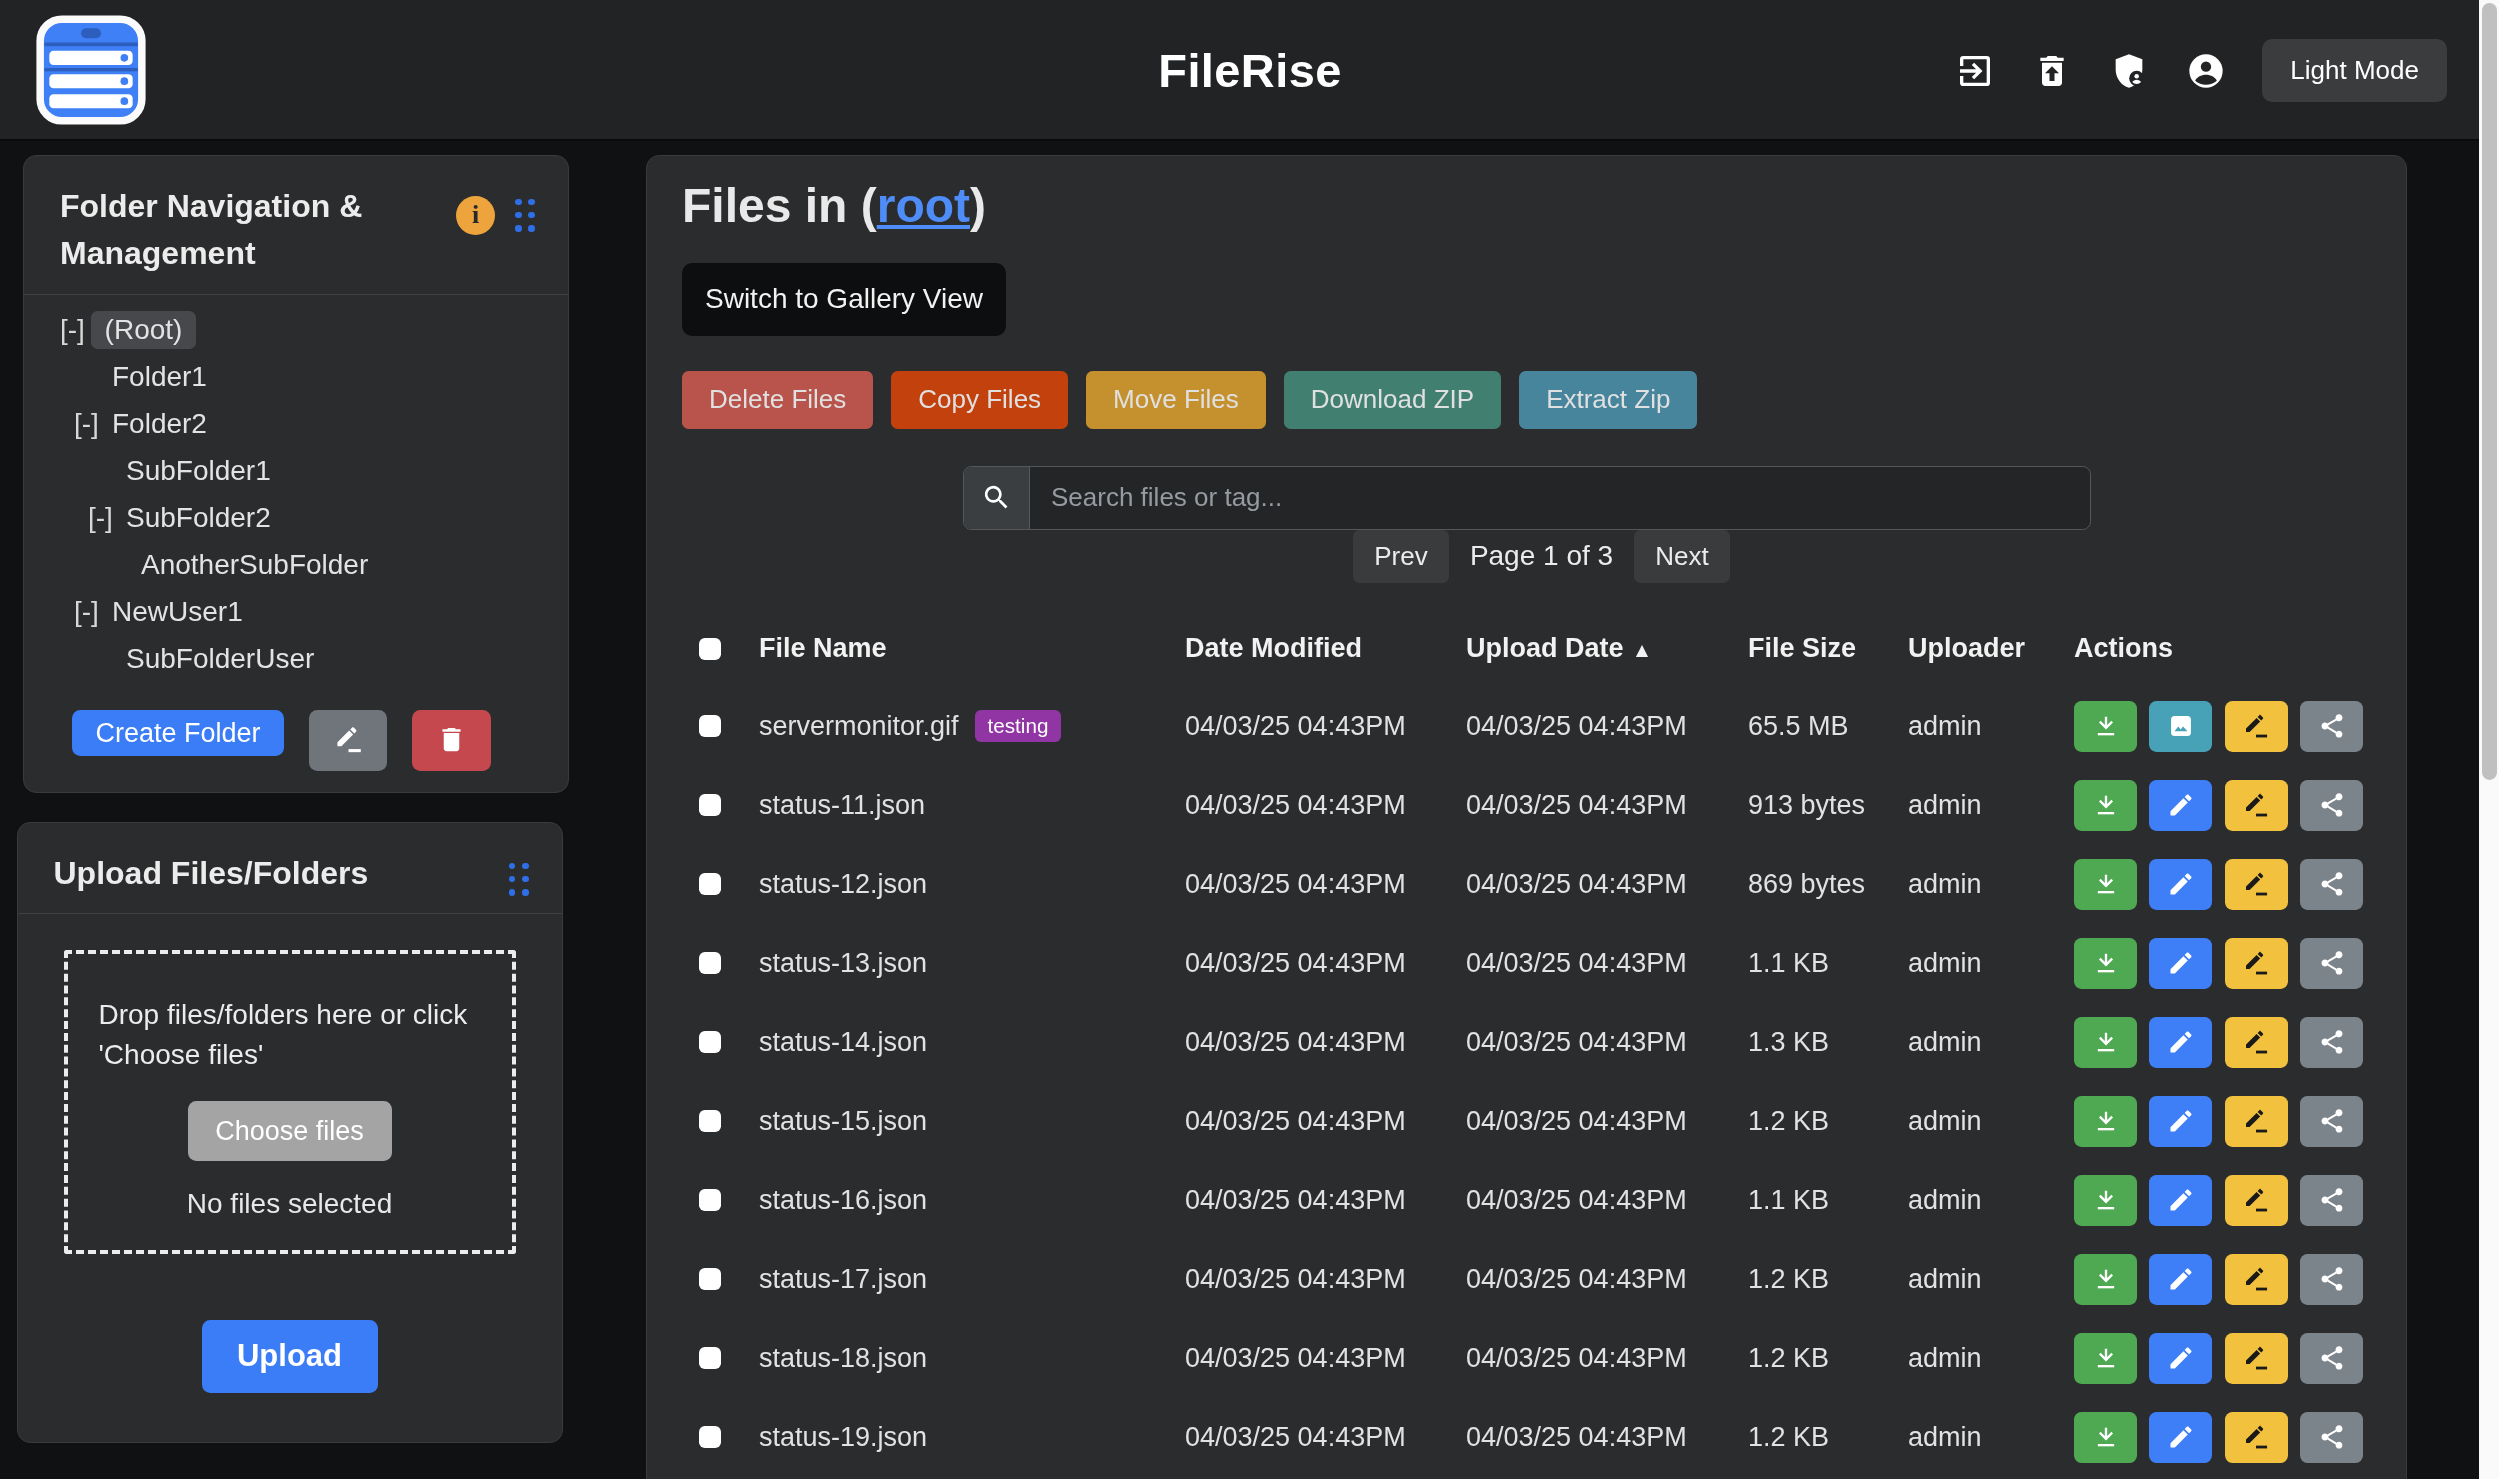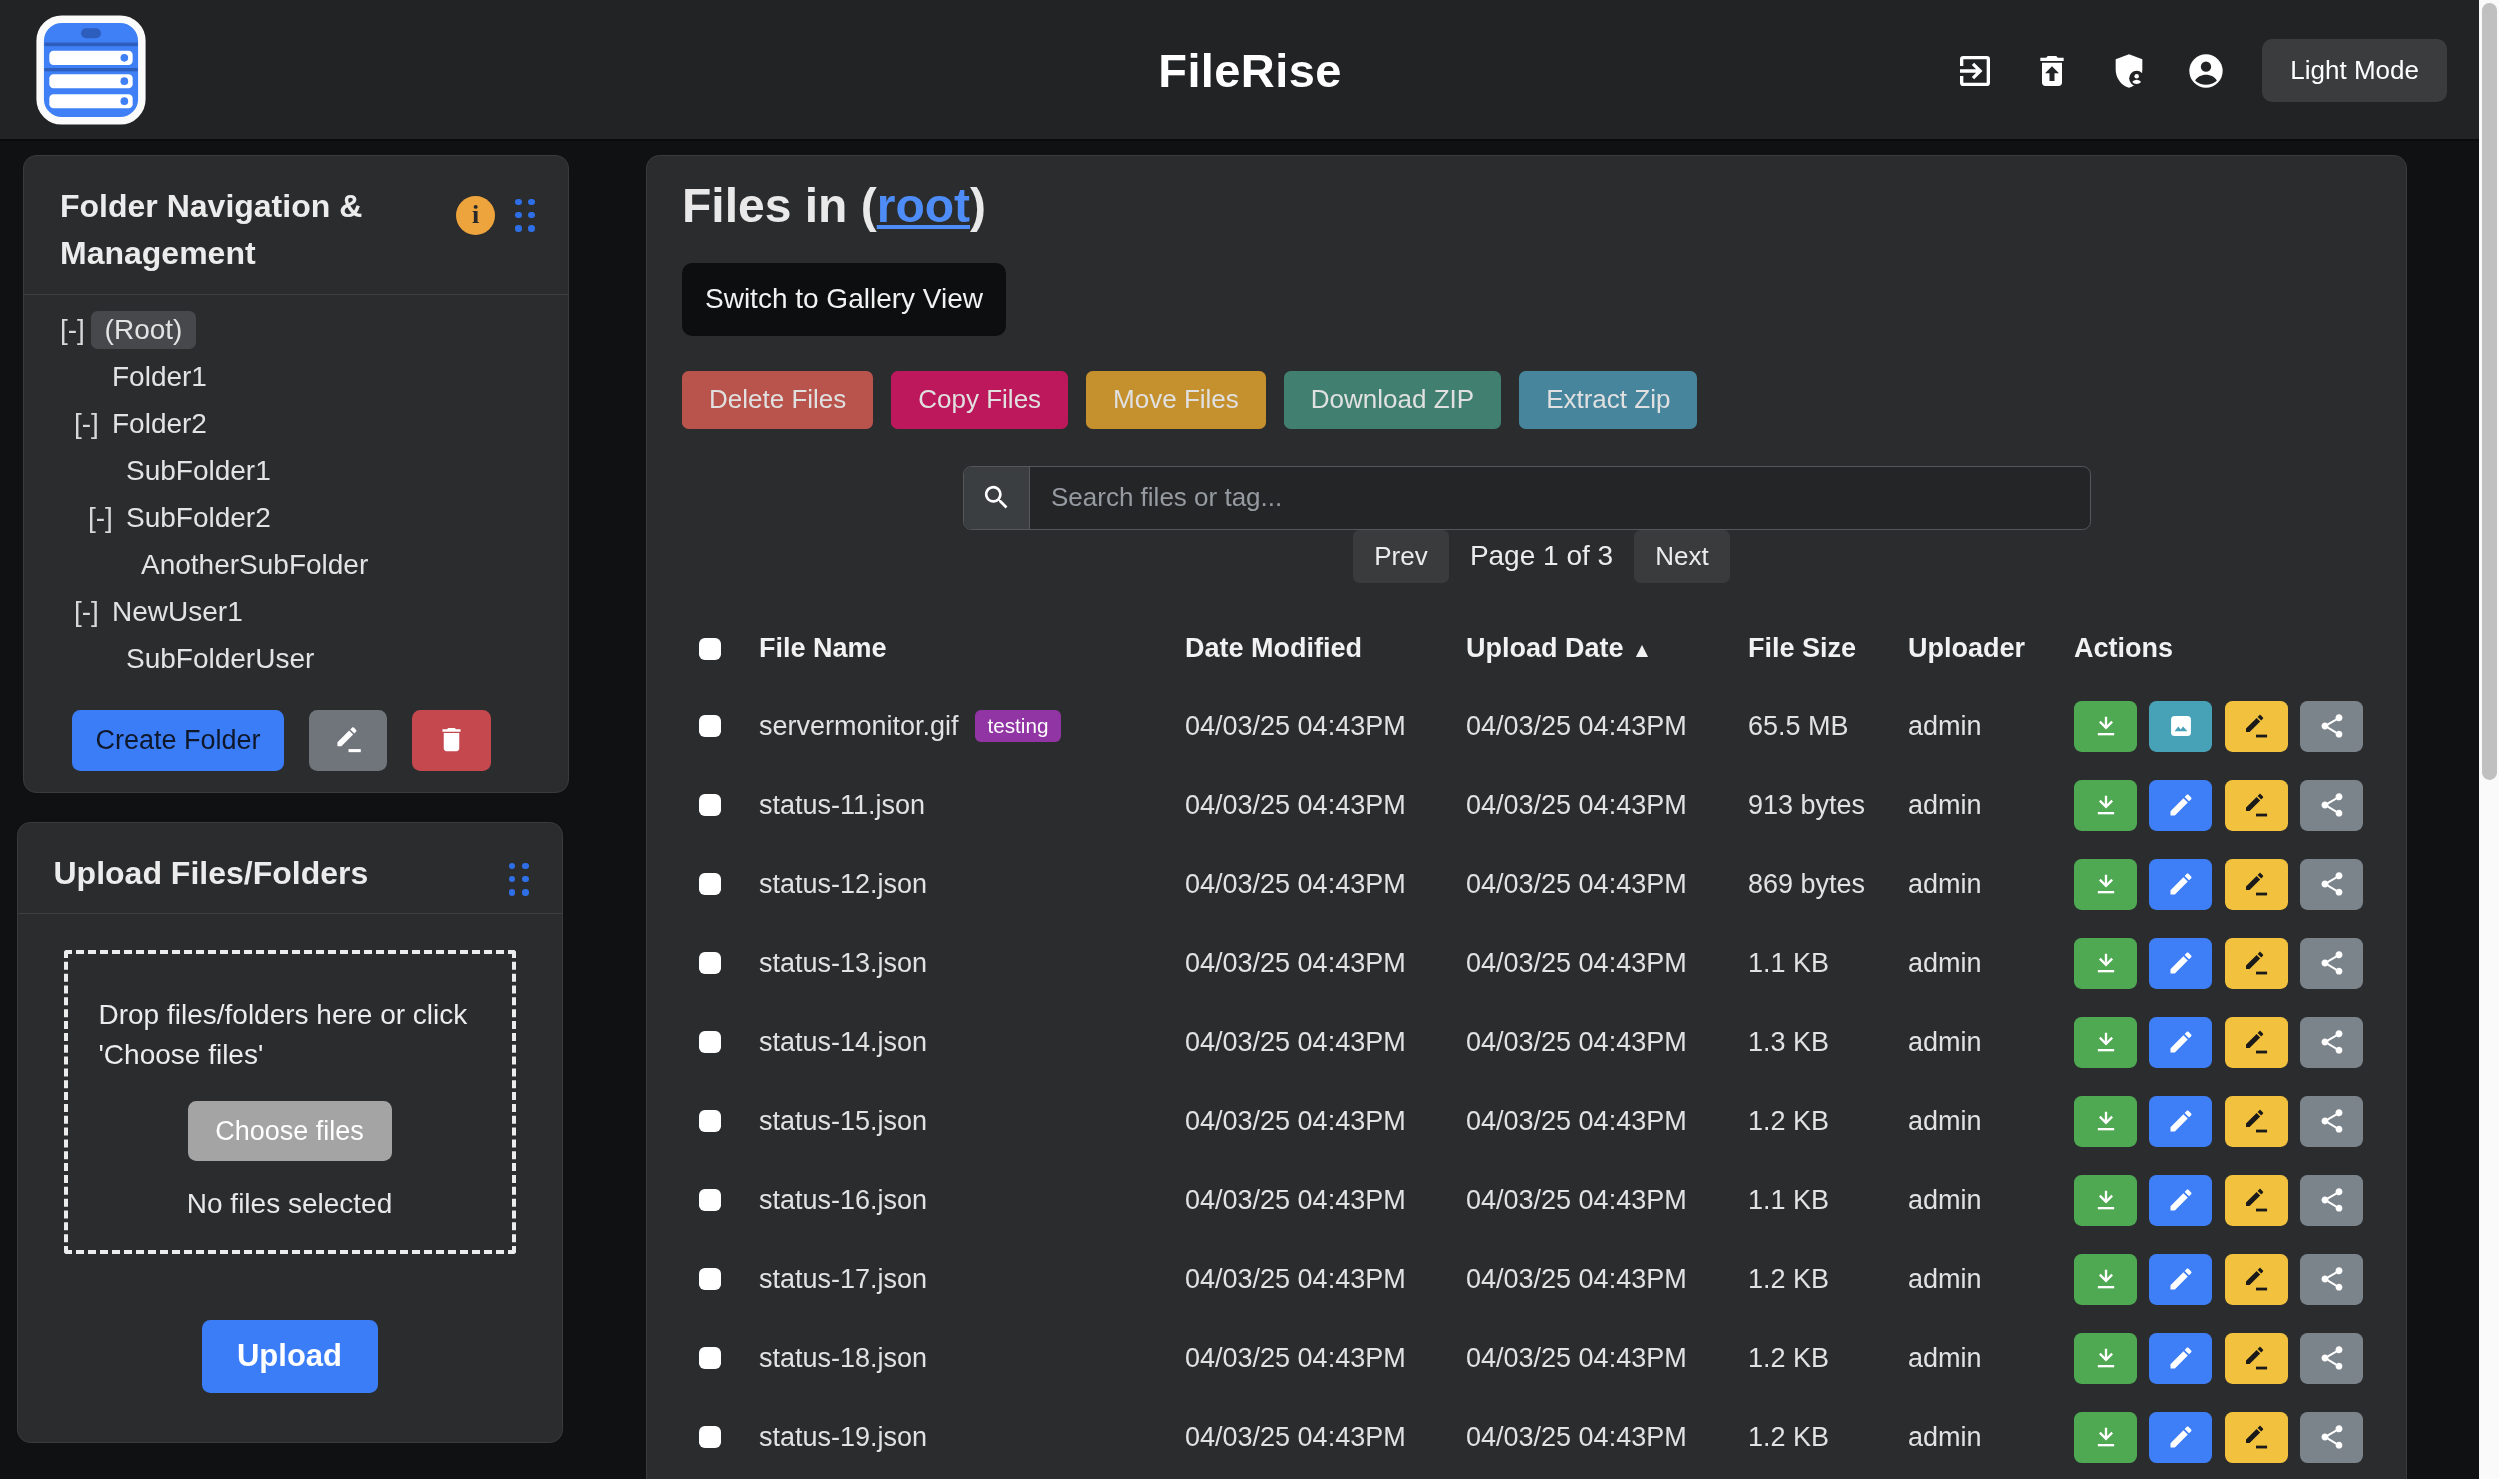--- a/index.html
+++ b/index.html
@@ -49,21 +49,21 @@
   .hdivider { border-top:1.7px solid #3e4042; }
   
   #folder-panel { left:23px; top:155px; width:546px; height:638px; }
   .tree { padding-top:11.6px; }
   .tree-row { height:47px; display:flex; align-items:center; font-size:28px; color:#e3e3e3; cursor:pointer; }
   .tree-toggle { display:inline-block; width:38px; color:#d8d8d8; }
   .tree-label.selected { background:#46484c; border-radius:6.6px; padding:3.3px 13.2px; margin-left:-6.6px; }
   .folder-actions { display:flex; gap:25px; margin:28px 0 0 48px; }
   .folder-actions button { border:none; border-radius:8.3px; cursor:pointer; font-family:inherit;
     display:flex; align-items:center; justify-content:center; }
-  .btn-create { width:212px; height:61px; background:#3b7cf7; color:#0f172a; font-size:27px; }
+  .btn-create { width:212px; height:46px; background:#3b7cf7; color:#ffffff; font-size:27px; }
   .btn-foldedit { width:78px; height:61px; background:#6f757b; }
   .btn-folddel { width:79px; height:61px; background:#c4484e; }
   .folder-actions svg { width:31px; height:31px; }
   
   #upload-panel { left:16.5px; top:822px; width:546px; height:621px; }
   .dropzone {
     margin:36px 46px 0; border:4.1px dashed #ececec; border-radius:3.3px;
     padding:41px 31px 30px;
   }
   .dz-text { font-size:28px; line-height:1.42; color:#ececec; }
@@ -280,21 +280,21 @@
   <button class="btn-upload">Upload</button>
 </div>
 
 <div class="panel" id="main-panel">
   <div class="main-title">
     <span>Files in (</span><span class="link">root</span><span>)</span>
   </div>
   <button class="btn-gallery">Switch to Gallery View</button>
   <div class="toolbar">
       <button style="background: rgb(185, 84, 76);">Delete Files</button>
-      <button style="background: #be185d; text-align: center;">Copy Files</button>
+      <button style="background: #c2410c; text-align: center;">Copy Files</button>
       <button style="background: rgb(197, 145, 47);">Move Files</button>
       <button style="background: rgb(65, 128, 112);">Download ZIP</button>
       <button style="background: rgb(71, 133, 157);">Extract Zip</button>
     </div>
   <div class="search-row">
     <div class="search-group">
       <span class="search-addon">
         <svg viewBox="0 0 24 24">
             <path fill="#fff" d="M15.5 14h-.79l-.28-.27a6.5 6.5 0 1 0-.7.7l.27.28v.79l5 4.99L20.49 19l-4.99-5zm-6 0A4.5 4.5 0 1 1 14 9.5 4.5 4.5 0 0 1 9.5 14z"></path>
           </svg>

